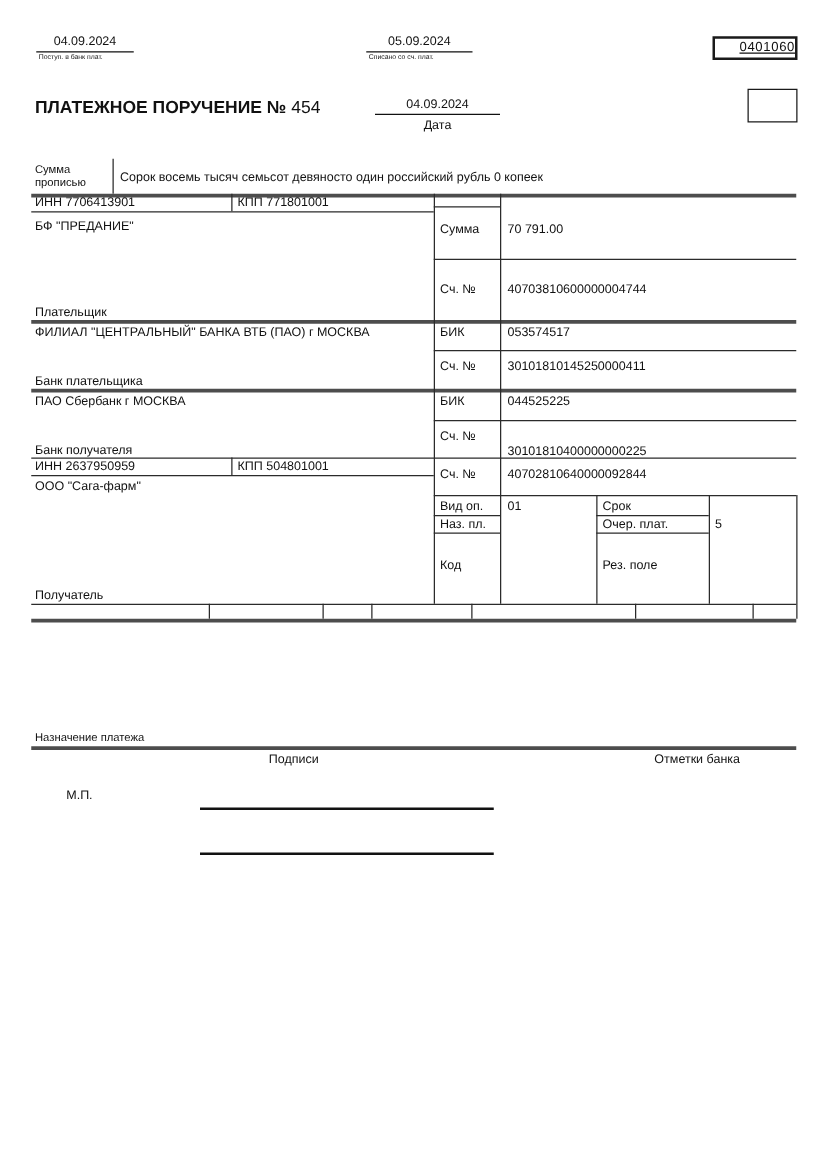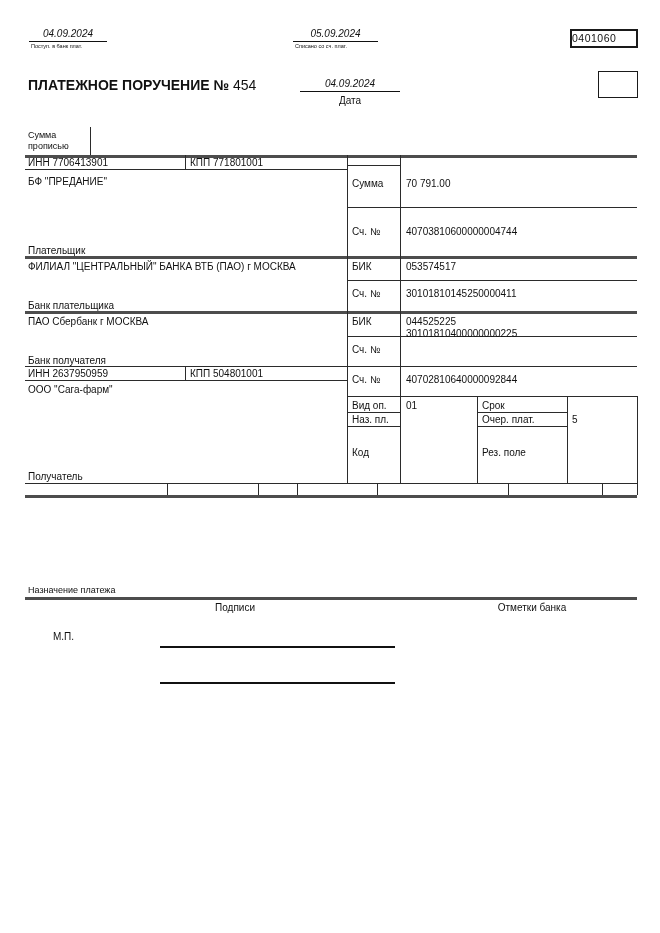--- a/index.html
+++ b/index.html
@@ -7,26 +7,26 @@
     position:relative; width:660px; height:933px; margin:0 auto;
     background:#ffffff; overflow:hidden;
     font-family:"Liberation Sans", sans-serif; color:#111;
   }
   .t   { position:absolute; font-size:10px; line-height:12px; white-space:nowrap; }
   .t9  { font-size:9px; line-height:11px; }
   .hl  { position:absolute; height:1px; background:#2b2b2b; }
   .hl.thick { height:2.5px; background:#4d4d4d; }
   .vl  { position:absolute; width:1px; background:#2b2b2b; }
   .field { position:absolute; text-align:center; }
-  .field .val { font-size:10px; line-height:13px; border-bottom:1.5px solid #111; padding:0 4px 1px 4px;font-style:italic; }
+  .field .val { font-size:10px; line-height:13px; border-bottom:1.5px solid #111; padding:0 4px 1px 4px; }
   .field .cap-tiny { font-size:5.5px; line-height:7px; text-align:left; padding:1px 0 0 2px; color:#111; }
   .field .cap { font-size:10px; line-height:13px; padding-top:2px; }
   .codebox {
-    position:absolute; border:2px solid #1a1a1a; text-align:left;
-    font-size:10.5px; line-height:15px; letter-spacing:0.5px;
+    position:absolute; border:2px solid #1a1a1a; text-align:right;
+    font-size:10.5px; line-height:15px; letter-spacing:0.5px;text-decoration:underline;
   }
   .emptybox { position:absolute; border:1.5px solid #1a1a1a; }
   .title-b { font-weight:bold; }
   .wrap { white-space:normal; }
   .stamp {
     position:absolute; border:2px solid #4a82dd; color:#2764cb;
     padding:5px 8px; box-sizing:border-box;
   }
   .stamp .s-line { font-size:7px; line-height:10.5px; white-space:nowrap; }
   .stamp .s-status { font-size:11.5px; font-weight:bold; margin-top:12px; letter-spacing:0.3px; }
@@ -55,20 +55,21 @@
     <span>454</span>
   </div>
   <div class="field" style="left:300px;top:77px;width:100px">
     <div class="val">04.09.2024</div>
     <div class="cap">Дата</div>
   </div>
   <div class="emptybox" style="left:598px;top:71px;width:38px;height:25px"></div>
 
   <div class="t t9 wrap" style="left:28px;top:130px;width:58px">Сумма прописью</div>
   <div class="vl" style="left:90px;top:127px;height:28px"></div>
+  <div class="t" style="left:96px;top:137px">Сорок восемь тысяч семьсот девяносто один российский рубль 0 копеек</div>
   <div class="hl thick" style="left:25px;top:155px;width:612px"></div>
 
   <div class="t" style="left:28px;top:157px">ИНН 7706413901</div>
   <div class="t" style="left:190px;top:157px">КПП 771801001</div>
   <div class="vl" style="left:185px;top:155px;height:14px"></div>
   <div class="hl" style="left:25px;top:169px;width:322px"></div>
 
   <div class="t" style="left:28px;top:176px">БФ "ПРЕДАНИЕ"</div>
   <div class="t" style="left:28px;top:245px">Плательщик</div>
   <div class="hl thick" style="left:25px;top:256px;width:612px"></div>
@@ -104,21 +105,21 @@
   <div class="t" style="left:352px;top:261px">БИК</div>
   <div class="t" style="left:406px;top:261px">053574517</div>
   <div class="hl" style="left:347px;top:280px;width:290px"></div>
   <div class="t" style="left:352px;top:288px">Сч. №</div>
   <div class="t" style="left:406px;top:288px">30101810145250000411</div>
 
   <div class="t" style="left:352px;top:316px">БИК</div>
   <div class="t" style="left:406px;top:316px">044525225</div>
   <div class="hl" style="left:347px;top:336px;width:290px"></div>
   <div class="t" style="left:352px;top:344px">Сч. №</div>
-  <div class="t" style="left:406px;top:328px">30101810400000000225</div>
+  <div class="t" style="left:406px;top:356px">30101810400000000225</div>
 
   <div class="t" style="left:352px;top:374px">Сч. №</div>
   <div class="t" style="left:406px;top:374px">40702810640000092844</div>
   <div class="hl" style="left:347px;top:396px;width:290px"></div>
 
   <div class="vl" style="left:477px;top:396px;height:87px"></div>
   <div class="vl" style="left:567px;top:396px;height:87px"></div>
 
   <div class="t" style="left:352px;top:400px">Вид оп.</div>
   <div class="t" style="left:406px;top:400px">01</div>
@@ -141,19 +142,19 @@
   <div class="vl" style="left:297px;top:483px;height:12px"></div>
   <div class="vl" style="left:377px;top:483px;height:12px"></div>
   <div class="vl" style="left:508px;top:483px;height:12px"></div>
   <div class="vl" style="left:602px;top:483px;height:12px"></div>
   <div class="hl thick" style="left:25px;top:495px;width:612px"></div>
 
   <div class="t t9" style="left:28px;top:585px">Назначение платежа</div>
   <div class="hl thick" style="left:25px;top:597px;width:612px"></div>
 
   <div class="t" style="left:180px;top:602px;width:110px;text-align:center">Подписи</div>
-  <div class="t" style="left:448px;top:602px;width:168px;text-align:center">Отметки банка</div>
+  <div class="t" style="left:424px;top:602px;width:168px;text-align:right">Отметки банка</div>
   <div class="t" style="left:53px;top:631px">М.П.</div>
   <div class="sigline" style="left:160px;top:646px;width:235px"></div>
   <div class="sigline" style="left:160px;top:682px;width:235px"></div>
 
 
 </div>
 
 </body></html>

